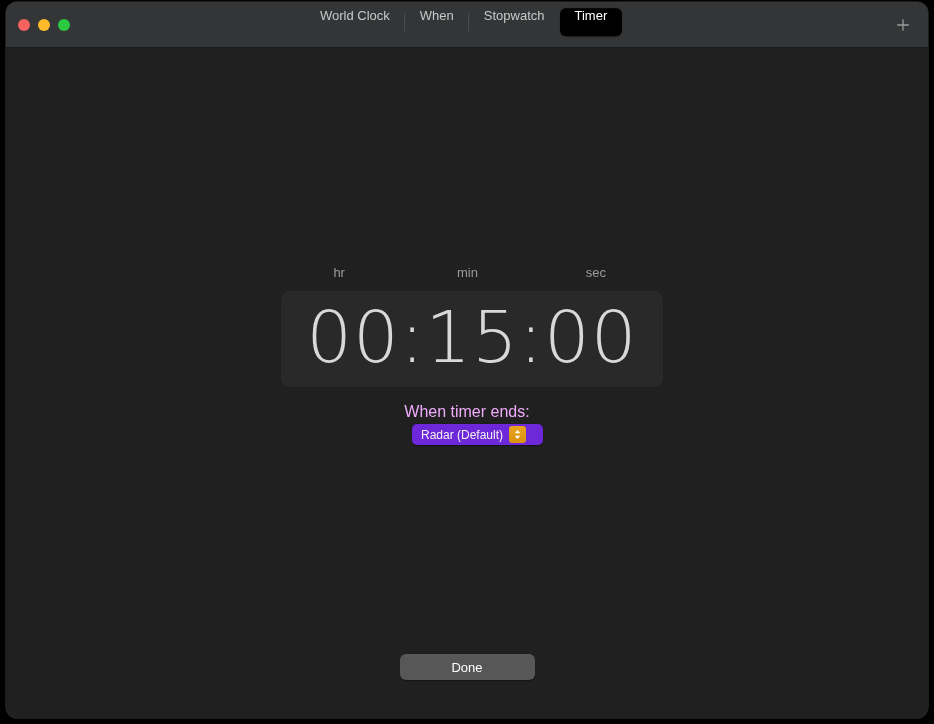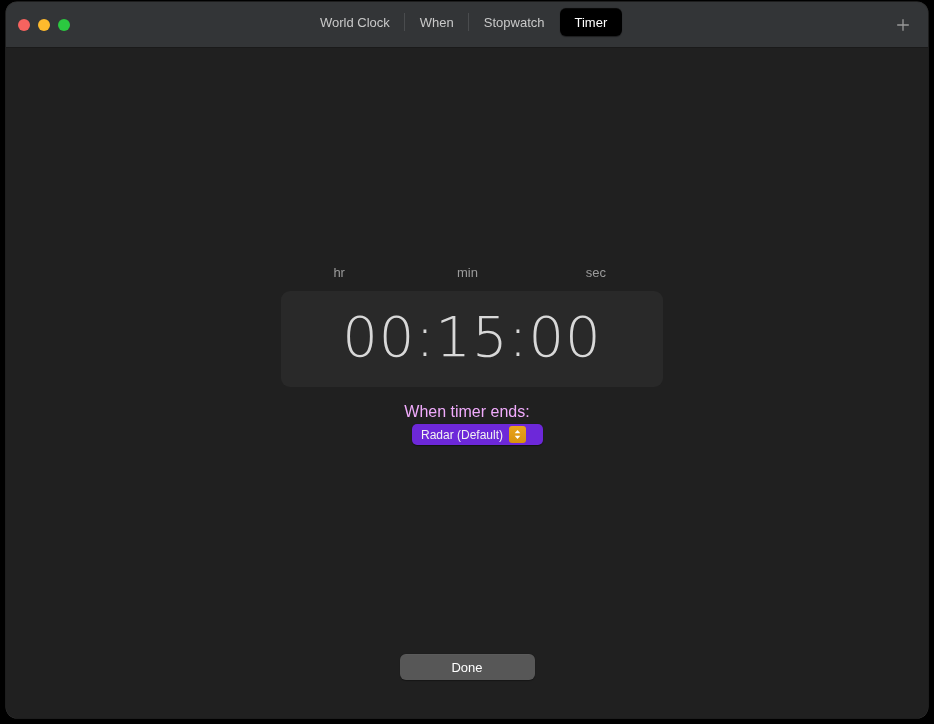--- a/index.html
+++ b/index.html
@@ -59,21 +59,20 @@
     top: 6px;
     height: 28px;
     display: flex;
     align-items: stretch;
     border-radius: 6px;
     background: transparent;
   }
   .segment {
     position: relative;
     display: flex;
-    align-items: center;
     justify-content: center;
     padding: 0 15px;
     font-size: 13px;
     color: #c9c9c9;
     border-radius: 6px;
     cursor: default;
     user-select: none;
     white-space: nowrap;
   }
   .segment + .segment::before {
@@ -143,21 +142,21 @@
     width: 382px;
     height: 96px;
     background: #292929;
     border-radius: 9px;
     display: flex;
     align-items: center;
     justify-content: center;
   }
   #digits-text {
     font-family: "DejaVu Sans", sans-serif;
-    font-size: 56px;
+    font-size: 72px;
     font-weight: 200;
     letter-spacing: 1px;
     color: #d8d8d8;
     line-height: 1;
     user-select: none;
     white-space: nowrap;
     transform: translateY(-2px);
   }
 
   

